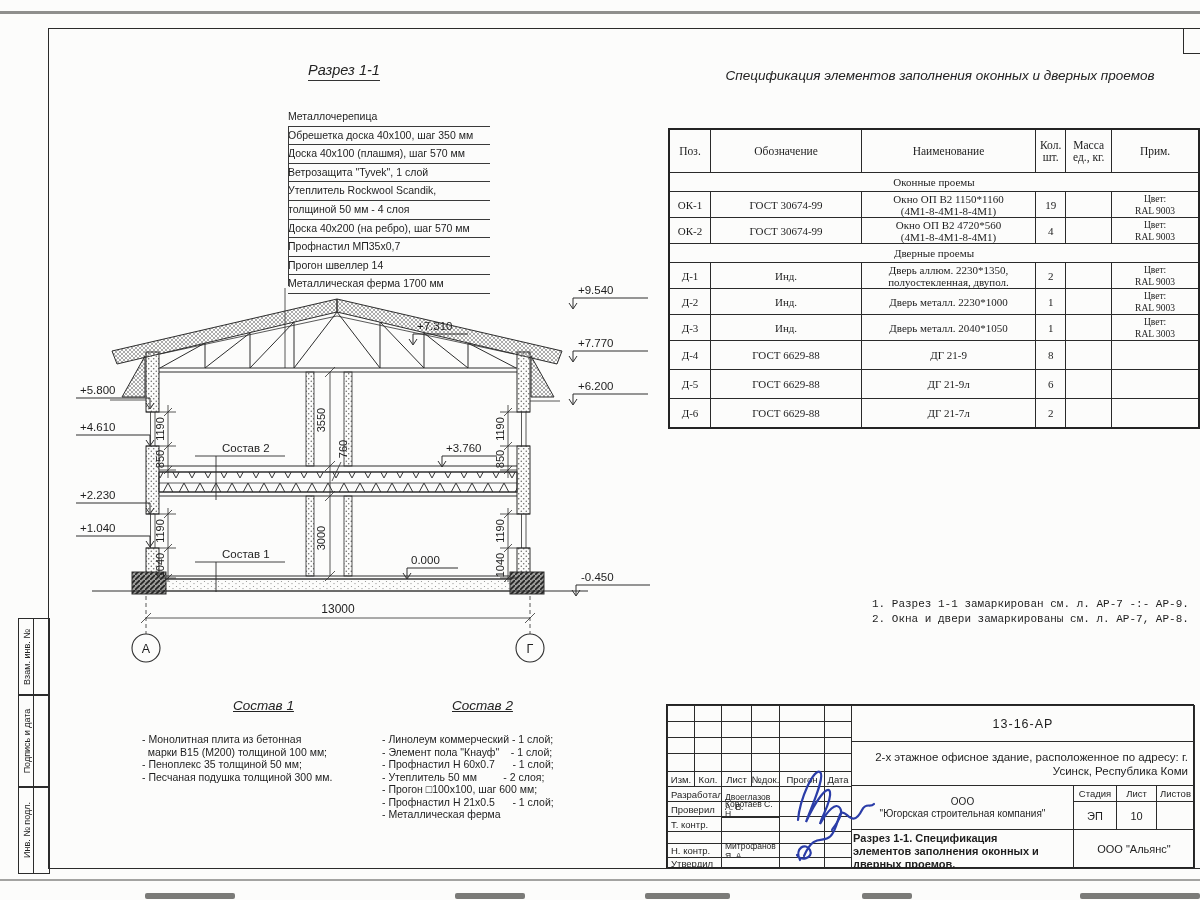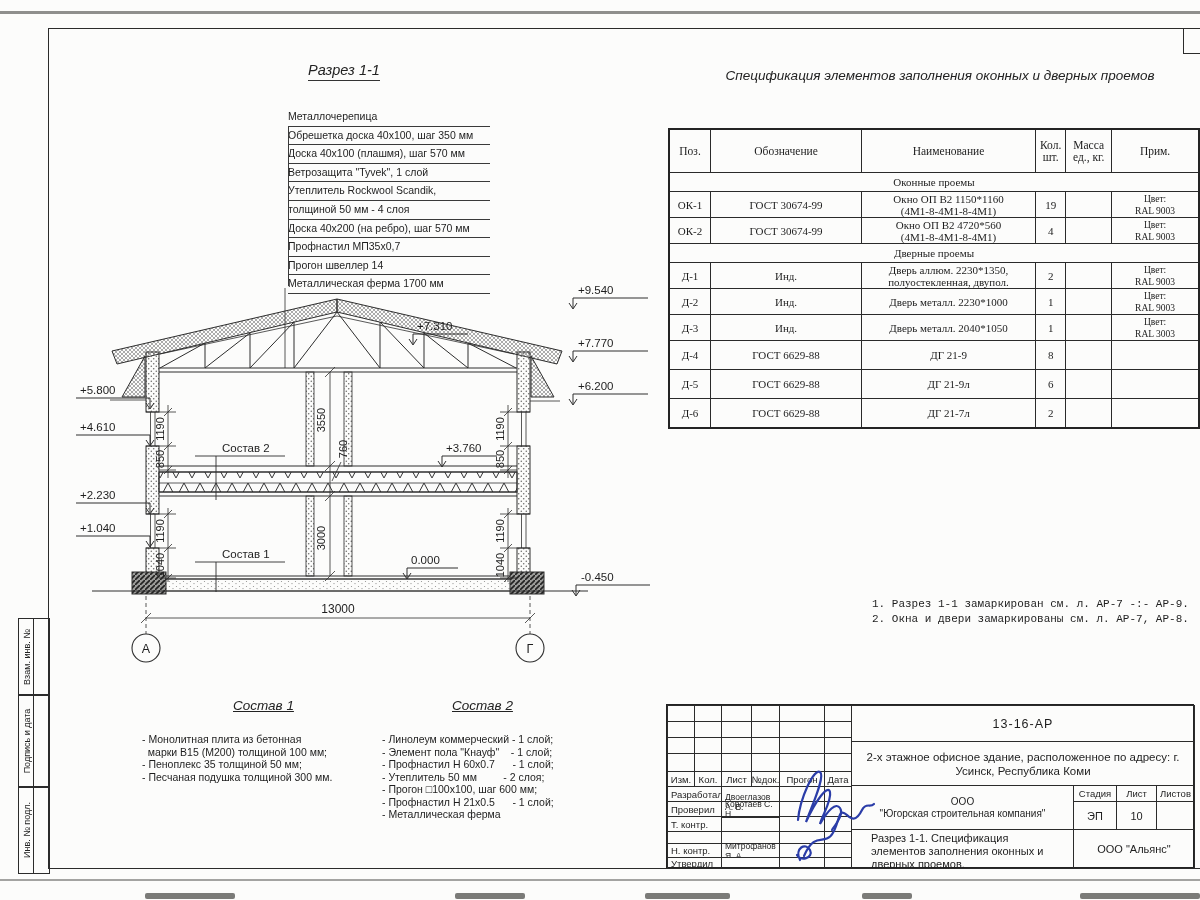--- a/index.html
+++ b/index.html
@@ -40,23 +40,23 @@
   
   .notes{position:absolute;left:872px;top:597px;font-size:11px;line-height:15px;white-space:pre;font-family:Liberation Mono, monospace;}
   
   .sostav-h{position:absolute;font-style:italic;font-size:13.5px;text-decoration:underline;color:#222;}
   .sostav-list{position:absolute;font-size:10.5px;line-height:12.5px;white-space:pre;}
   
   .tb{position:absolute;left:666px;top:704px;width:528px;height:164px;border:1.6px solid #232323;box-sizing:border-box;background:#fcfcfb;}
   .tb .c{position:absolute;border:1px solid #2b2b2b;box-sizing:border-box;font-size:9.5px;display:flex;align-items:center;justify-content:center;overflow:hidden;}
   .tb .c.left{justify-content:flex-start;padding-left:3px;}
   .tb .big{font-size:12.5px;letter-spacing:1px;}
-  .tb .proj{font-size:11.5px;line-height:14px;justify-content:flex-start;padding:0 6px;text-align:center;}
+  .tb .proj{font-size:11.5px;line-height:14px;justify-content:flex-start;padding:0 6px;text-align:right;}
   .tb .comp{font-size:10px;line-height:12px;text-align:center;white-space:pre-line;}
-  .tb .ttl{font-size:11px;line-height:13px;text-align:left;justify-content:flex-start;padding:2px 19px;white-space:pre-line;align-items:flex-start;}
+  .tb .ttl{font-size:11px;line-height:13px;text-align:left;justify-content:flex-start;padding:2px 1px;white-space:pre-line;align-items:flex-start;font-weight:bold;}
   .tb .mid{font-size:11px;}
   svg text{font-family:"Liberation Sans",sans-serif;fill:#1e1e1e;}
 </style>
 </head>
 <body>
 
 <div class="page">
 
   <div class="scan-line-top"></div>
   <div class="scan-line-bottom"></div>

